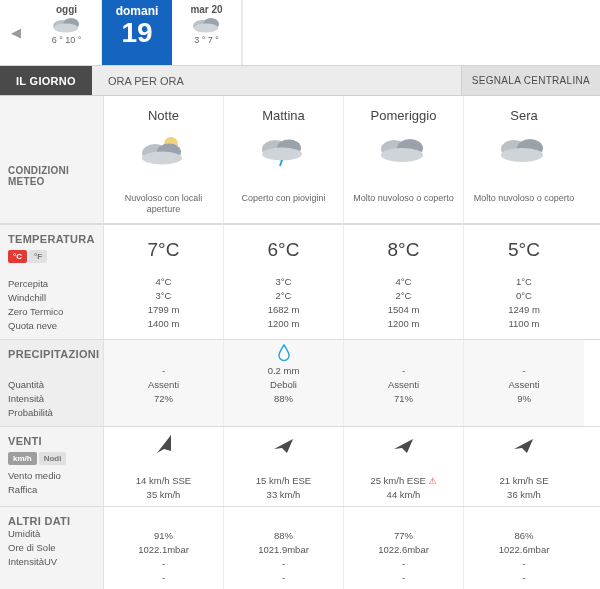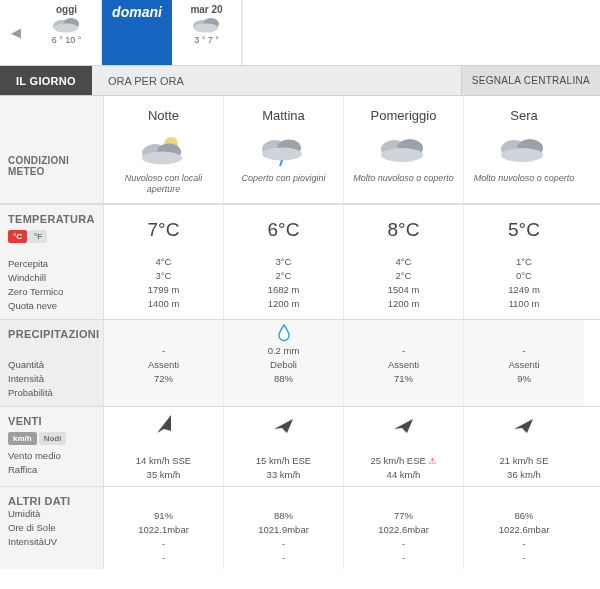--- a/index.html
+++ b/index.html
@@ -32,21 +32,21 @@
     position: relative;
   }
   .day .dlabel { font-size: 10px; color: #555; font-weight: bold; }
   .day .dicon { height: 20px; line-height: 20px; font-size: 14px; color: #9aa3ab; }
   .day .dtemp { font-size: 9px; color: #666; }
   .day.active {
     background: #1565c0;
     color: #fff;
     border-right: none;
   }
-  .day.active .dlabel { color: #fff; font-size: 14px; font-style: italic; }
+  .day.active .dlabel { color: #fff; font-size: 12px; }
   .day.active .dnum { font-size: 28px; font-weight: bold; color: #fff; line-height: 30px; }
   .daystrip .filler { flex: 1; border-left: 1px solid #e8e8e8; }
 
   
   .tabbar {
     display: flex;
     align-items: stretch;
     height: 30px;
     background: #ececec;
     border-bottom: 1px solid #cfcfcf;
@@ -104,21 +104,21 @@
   .cond-row { border-bottom: 1px solid #dcdcdc; }
   .cond-row .cell-label {
     font-size: 10px;
     font-weight: bold;
     color: #6d6d6d;
     letter-spacing: .2px;
     display: flex; align-items: center;
     background: #f4f4f4;
   }
   .cond-cell { padding-bottom: 8px; }
-  .cond-desc { font-size: 9px; color: #666; line-height: 11px; margin-top: 2px; padding: 0 4px; font-style: italic; }
+  .cond-desc { font-size: 9px; color: #666; line-height: 11px; margin-top: 22px; padding: 0 4px; }
 
   .sect-title {
     font-size: 11px;
     font-weight: bold;
     color: #6d6d6d;
     letter-spacing: .3px;
   }
   .unit-toggle { margin-top: 5px; }
   .unit {
     display: inline-block;
@@ -160,20 +160,21 @@
         <ellipse cx="12" cy="11" rx="9" ry="6" fill="#b9c0c6"></ellipse>
         <ellipse cx="21" cy="9" rx="8" ry="6" fill="#9aa3ab"></ellipse>
         <ellipse cx="16" cy="13" rx="12" ry="4.5" fill="#cfd4d8"></ellipse>
       </svg>
     </div>
     <div class="dtemp">6 ° 10 °</div>
   </div>
 
   <div class="day active">
     <div class="dlabel">domani</div>
+    <div class="dnum">19</div>
   </div>
 
   <div class="day">
     <div class="dlabel">mar 20</div>
     <div class="dicon">
       <svg width="34" height="18" viewBox="0 0 34 18">
         <ellipse cx="12" cy="11" rx="9" ry="6" fill="#b9c0c6"></ellipse>
         <ellipse cx="21" cy="9" rx="8" ry="6" fill="#9aa3ab"></ellipse>
         <ellipse cx="16" cy="13" rx="12" ry="4.5" fill="#cfd4d8"></ellipse>
       </svg>

